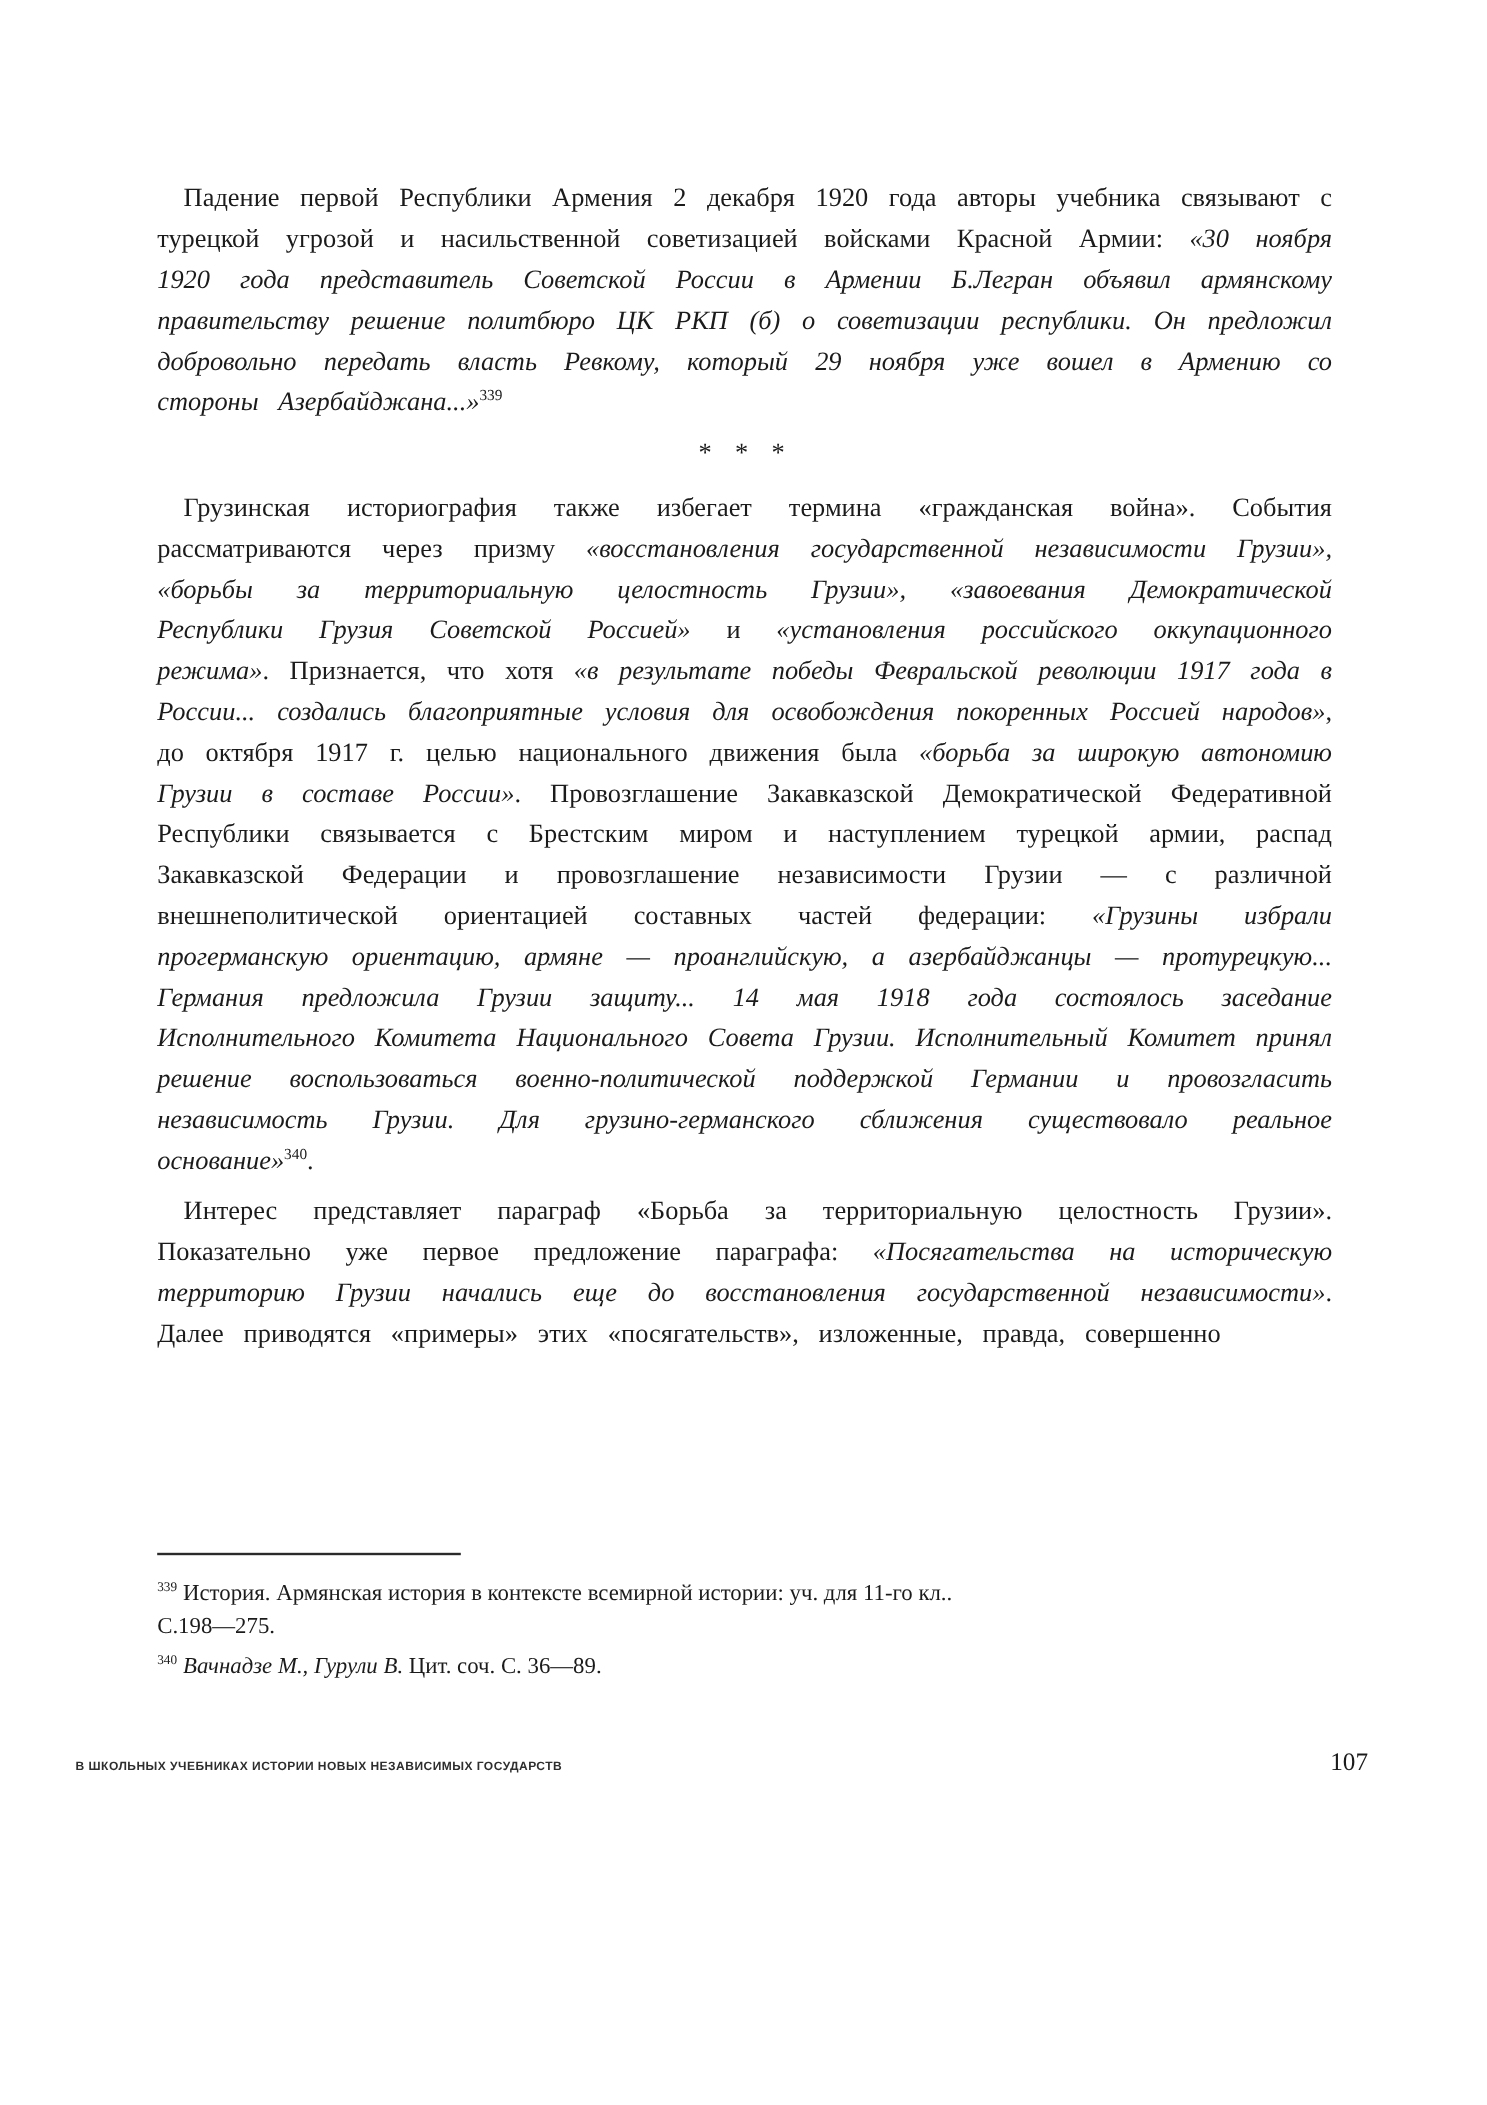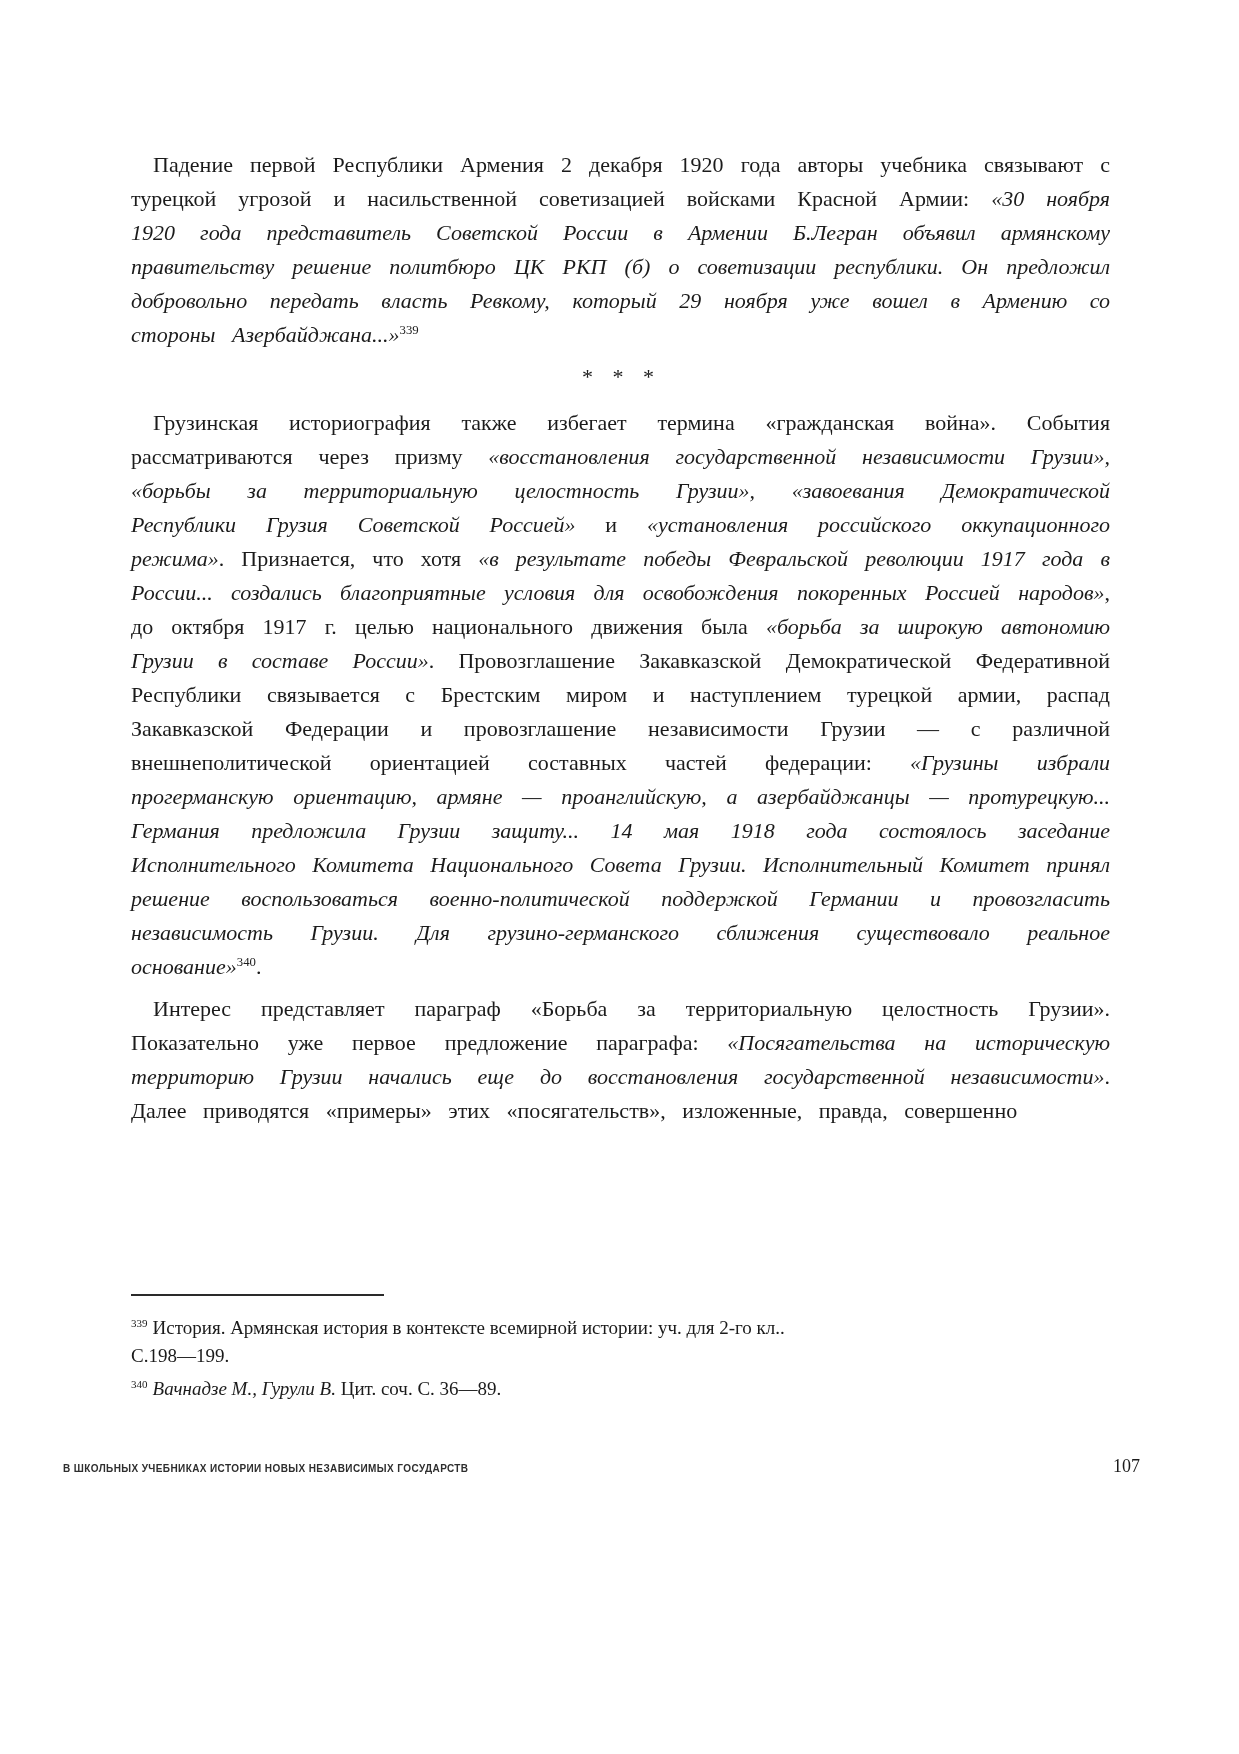--- a/index.html
+++ b/index.html
@@ -81,42 +81,42 @@
     text-align: center;
   }
   .footer-caption {
     font-family: "Liberation Sans", sans-serif;
     font-size: 10px;
     font-weight: 700;
     letter-spacing: 0.4px;
     color: #2e2e2e;
   }
   .page-number {
-    font-size: 18px;
+    font-size: 21px;
     color: #1b1b1b;
   }
 </style>
 </head>
 <body>
 
 <div class="page">
 
   <main class="content">
     <div id="paragraphs">
         <p class="para"><span>Падение первой Республики Армения 2 декабря 1920 года авторы учебника связывают с турецкой угрозой и насильственной советизацией войсками Красной Армии: </span><span class="it">«30 ноября 1920 года представитель Советской России в Армении Б.Легран объявил армянскому правительству решение политбюро ЦК РКП (б) о советизации республики. Он предложил добровольно передать власть Ревкому, который 29 ноября уже вошел в Армению со стороны Азербайджана...»</span><sup>339</sup></p>
         <p class="separator">* * *</p>
         <p class="para"><span>Грузинская историография также избегает термина «гражданская война». События рассматриваются через призму </span><span class="it">«восстановления государственной независимости Грузии», «борьбы за территориальную целостность Грузии», «завоевания Демократической Республики Грузия Советской Россией»</span><span> и </span><span class="it">«установления российского оккупационного режима»</span><span>. Признается, что хотя </span><span class="it">«в результате победы Февральской революции 1917 года в России... создались благоприятные условия для освобождения покоренных Россией народов»</span><span>, до октября 1917 г. целью национального движения была </span><span class="it">«борьба за широкую автономию Грузии в составе России»</span><span>. Провозглашение Закавказской Демократической Федеративной Республики связывается с Брестским миром и наступлением турецкой армии, распад Закавказской Федерации и провозглашение независимости Грузии — с различной внешнеполитической ориентацией составных частей федерации: </span><span class="it">«Грузины избрали прогерманскую ориентацию, армяне — проанглийскую, а азербайджанцы — протурецкую... Германия предложила Грузии защиту... 14 мая 1918 года состоялось заседание Исполнительного Комитета Национального Совета Грузии. Исполнительный Комитет принял решение воспользоваться военно-политической поддержкой Германии и провозгласить независимость Грузии. Для грузино-германского сближения существовало реальное основание»</span><sup>340</sup><span>.</span></p>
         <p class="para"><span>Интерес представляет параграф «Борьба за территориальную целостность Грузии». Показательно уже первое предложение параграфа: </span><span class="it">«Посягательства на историческую территорию Грузии начались еще до восстановления государственной независимости»</span><span>. Далее приводятся «примеры» этих «посягательств», изложенные, правда, совершенно</span></p>
       </div>
   </main>
 
   <section class="footnote-block">
     <div class="footnote-rule"></div>
     <div id="footnotes">
-        <p class="footnote"><sup>339</sup><span>История. Армянская история в контексте всемирной истории: уч. для 2-го кл..</span><br><span>С.198—199.</span></p>
+        <p class="footnote"><sup>339</sup><span>История. Армянская история в контексте всемирной истории: уч. для 11-го кл..</span><br><span>С.198—275.</span></p>
         <p class="footnote"><sup>340</sup><span class="it">Вачнадзе М., Гурули В.</span><span> Цит. соч. С. 36—89.</span></p>
       </div>
   </section>
 
   <footer class="page-footer">
     <span class="footer-caption">В ШКОЛЬНЫХ УЧЕБНИКАХ ИСТОРИИ НОВЫХ НЕЗАВИСИМЫХ ГОСУДАРСТВ</span>
     <span class="page-number">107</span>
   </footer>
 
 </div>

